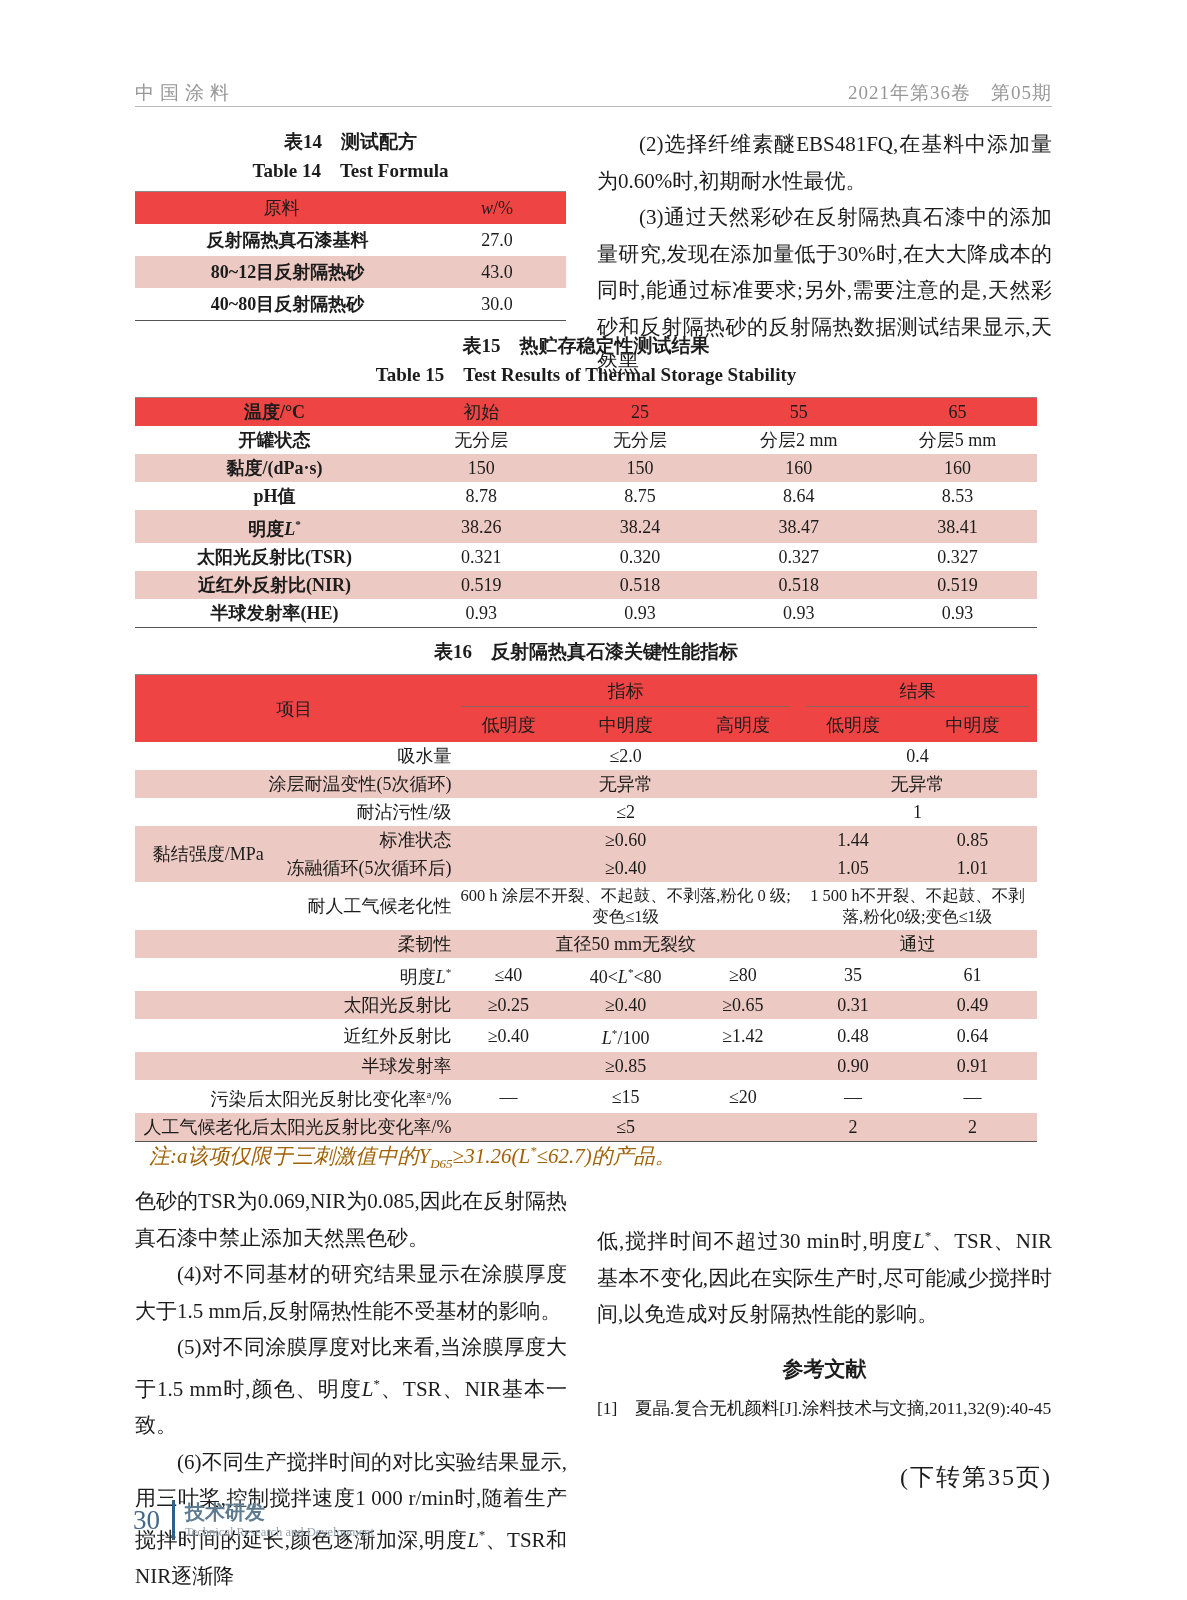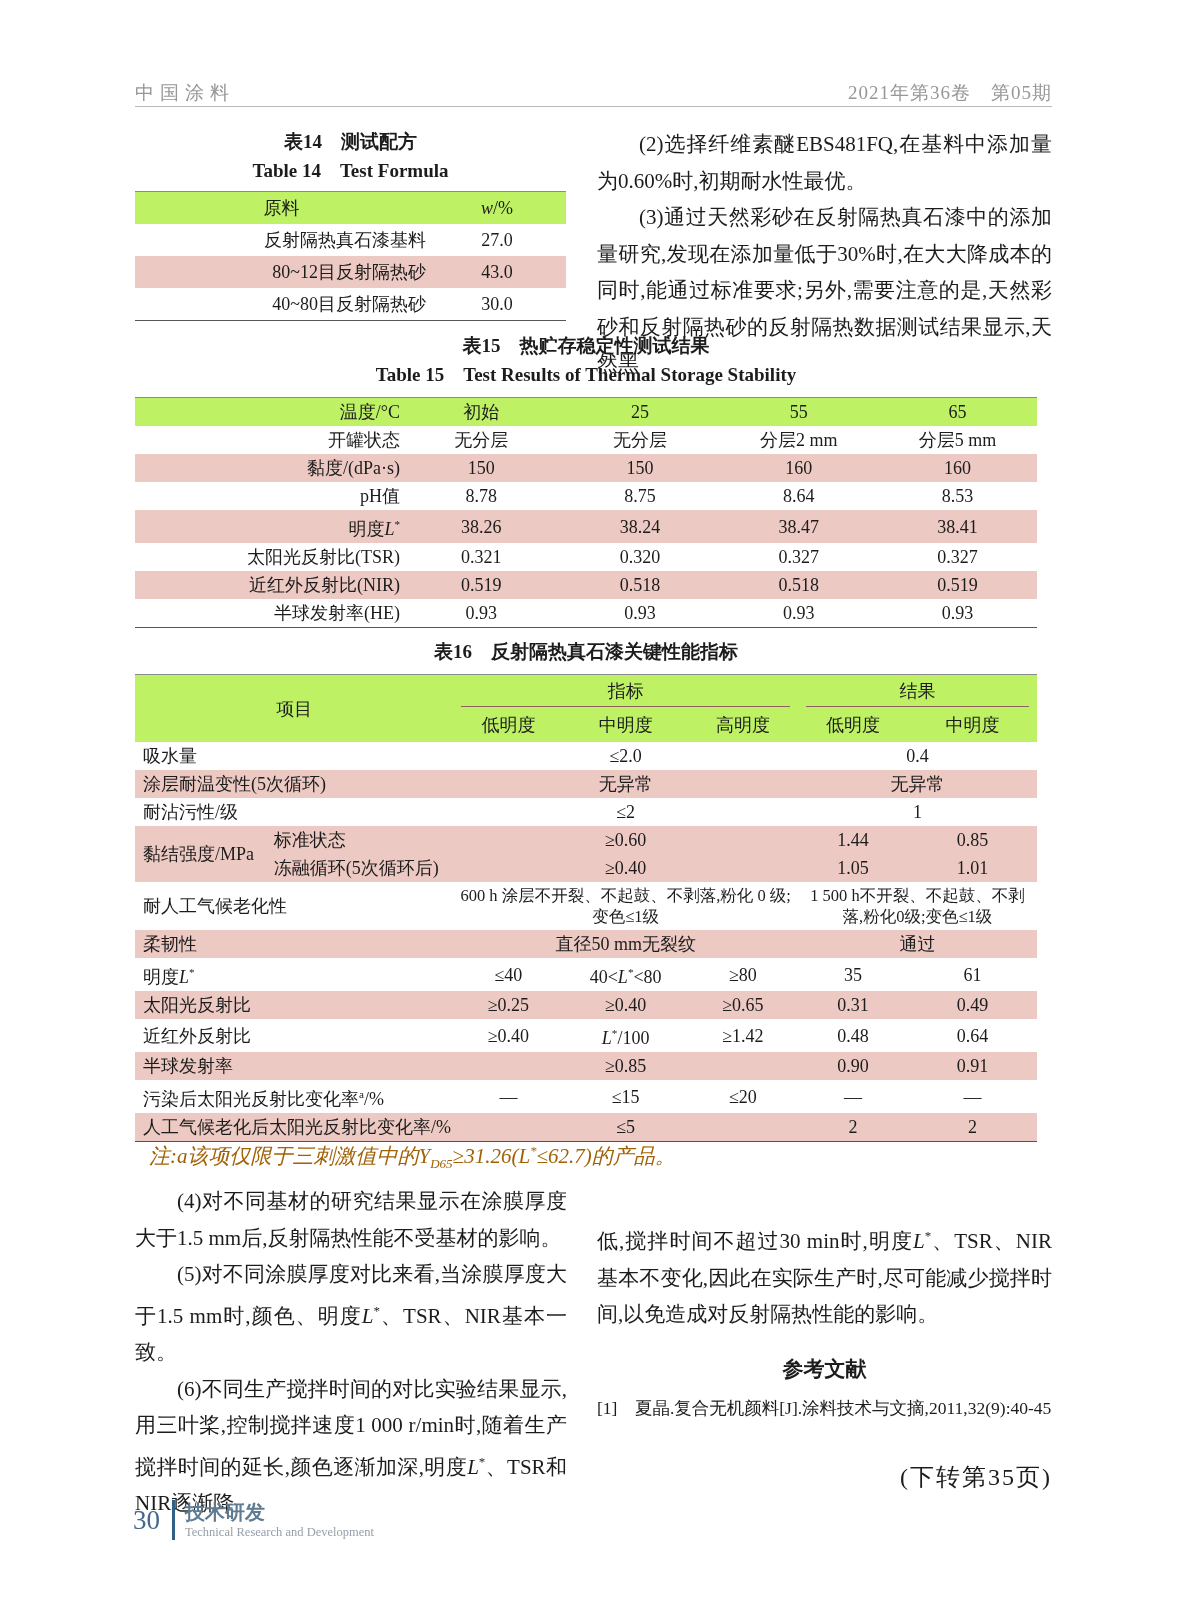--- a/index.html
+++ b/index.html
@@ -14,23 +14,23 @@
     color:#979797;font-size:19px;gap:10px;
   }
   .pg-header .jname{letter-spacing:6px;}
   .pg-header .issue{letter-spacing:1px;}
   
   .cap{font-weight:bold;text-align:center;font-size:19px;line-height:27px;}
   
   table{border-collapse:collapse;width:100%;table-layout:fixed;}
   .dtable{border-top:1px solid #8a8a8a;border-bottom:1px solid #555;margin-top:9px;}
   .dtable td{font-size:18px;padding:3px 2px;text-align:center;vertical-align:middle;line-height:22px;}
-  .dtable td.lbl{text-align:right;padding-left:14px;}
-  .dtable td.lbl2{text-align:left;padding-left:8px;}
-  tr.hd td{background:#bef264;}
+  .dtable td.lbl{text-align:center;padding-left:14px;font-weight:bold;}
+  .dtable td.lbl2{text-align:right;padding-left:8px;}
+  tr.hd td{background:#ef4444;}
   tr.stripe td{background:#ecc9c2;}
   .grp{margin:0 6px;padding:2px 0 4px 0;border-bottom:1px solid #8d625c;}
   .subhd td{padding-top:4px;padding-bottom:6px;}
   td.small2{font-size:16.5px;line-height:21px;}
   sup{font-size:0.62em;}
   sub{font-size:0.62em;}
   
   .tl-col{position:absolute;left:135px;top:128px;width:431px;}
   .tr-col{position:absolute;left:597px;top:126px;width:455px;}
   .t15-block{position:absolute;left:135px;top:332px;width:902px;}
@@ -280,20 +280,21 @@
         <td colspan="3">≤5</td>
         <td>2</td>
         <td>2</td>
       </tr>
     </tbody>
       </table>
     <div class="note"><span>注:a该项仅限于三刺激值中的</span><span style="font-style: italic;">Y</span><sub>D65</sub><span>≥31.26(</span><span style="font-style: italic;">L</span><sup>*</sup><span>≤62.7)的产品。</span></div>
   </div>
 
   <div class="bl-col">
+    <p class="body-p"><span>色砂的TSR为0.069,NIR为0.085,因此在反射隔热真石漆中禁止添加天然黑色砂。</span></p>
     <p class="body-p ind"><span>(4)对不同基材的研究结果显示在涂膜厚度大于1.5 mm后,反射隔热性能不受基材的影响。</span></p>
     <p class="body-p ind"><span>(5)对不同涂膜厚度对比来看,当涂膜厚度大于1.5 mm时,颜色、明度</span><span style="font-style: italic;">L</span><sup>*</sup><span>、TSR、NIR基本一致。</span></p>
     <p class="body-p ind"><span>(6)不同生产搅拌时间的对比实验结果显示,用三叶桨,控制搅拌速度1 000 r/min时,随着生产搅拌时间的延长,颜色逐渐加深,明度</span><span style="font-style: italic;">L</span><sup>*</sup><span>、TSR和NIR逐渐降</span></p>
   </div>
 
   <div class="br-col">
     <p class="body-p"><span>低,搅拌时间不超过30 min时,明度</span><span style="font-style: italic;">L</span><sup>*</sup><span>、TSR、NIR基本不变化,因此在实际生产时,尽可能减少搅拌时间,以免造成对反射隔热性能的影响。</span></p>
     <div class="refs-h">参考文献</div>
     <div class="ref-line">[1]　夏晶.复合无机颜料[J].涂料技术与文摘,2011,32(9):40-45</div>
     <div class="cont">(下转第35页)</div>

